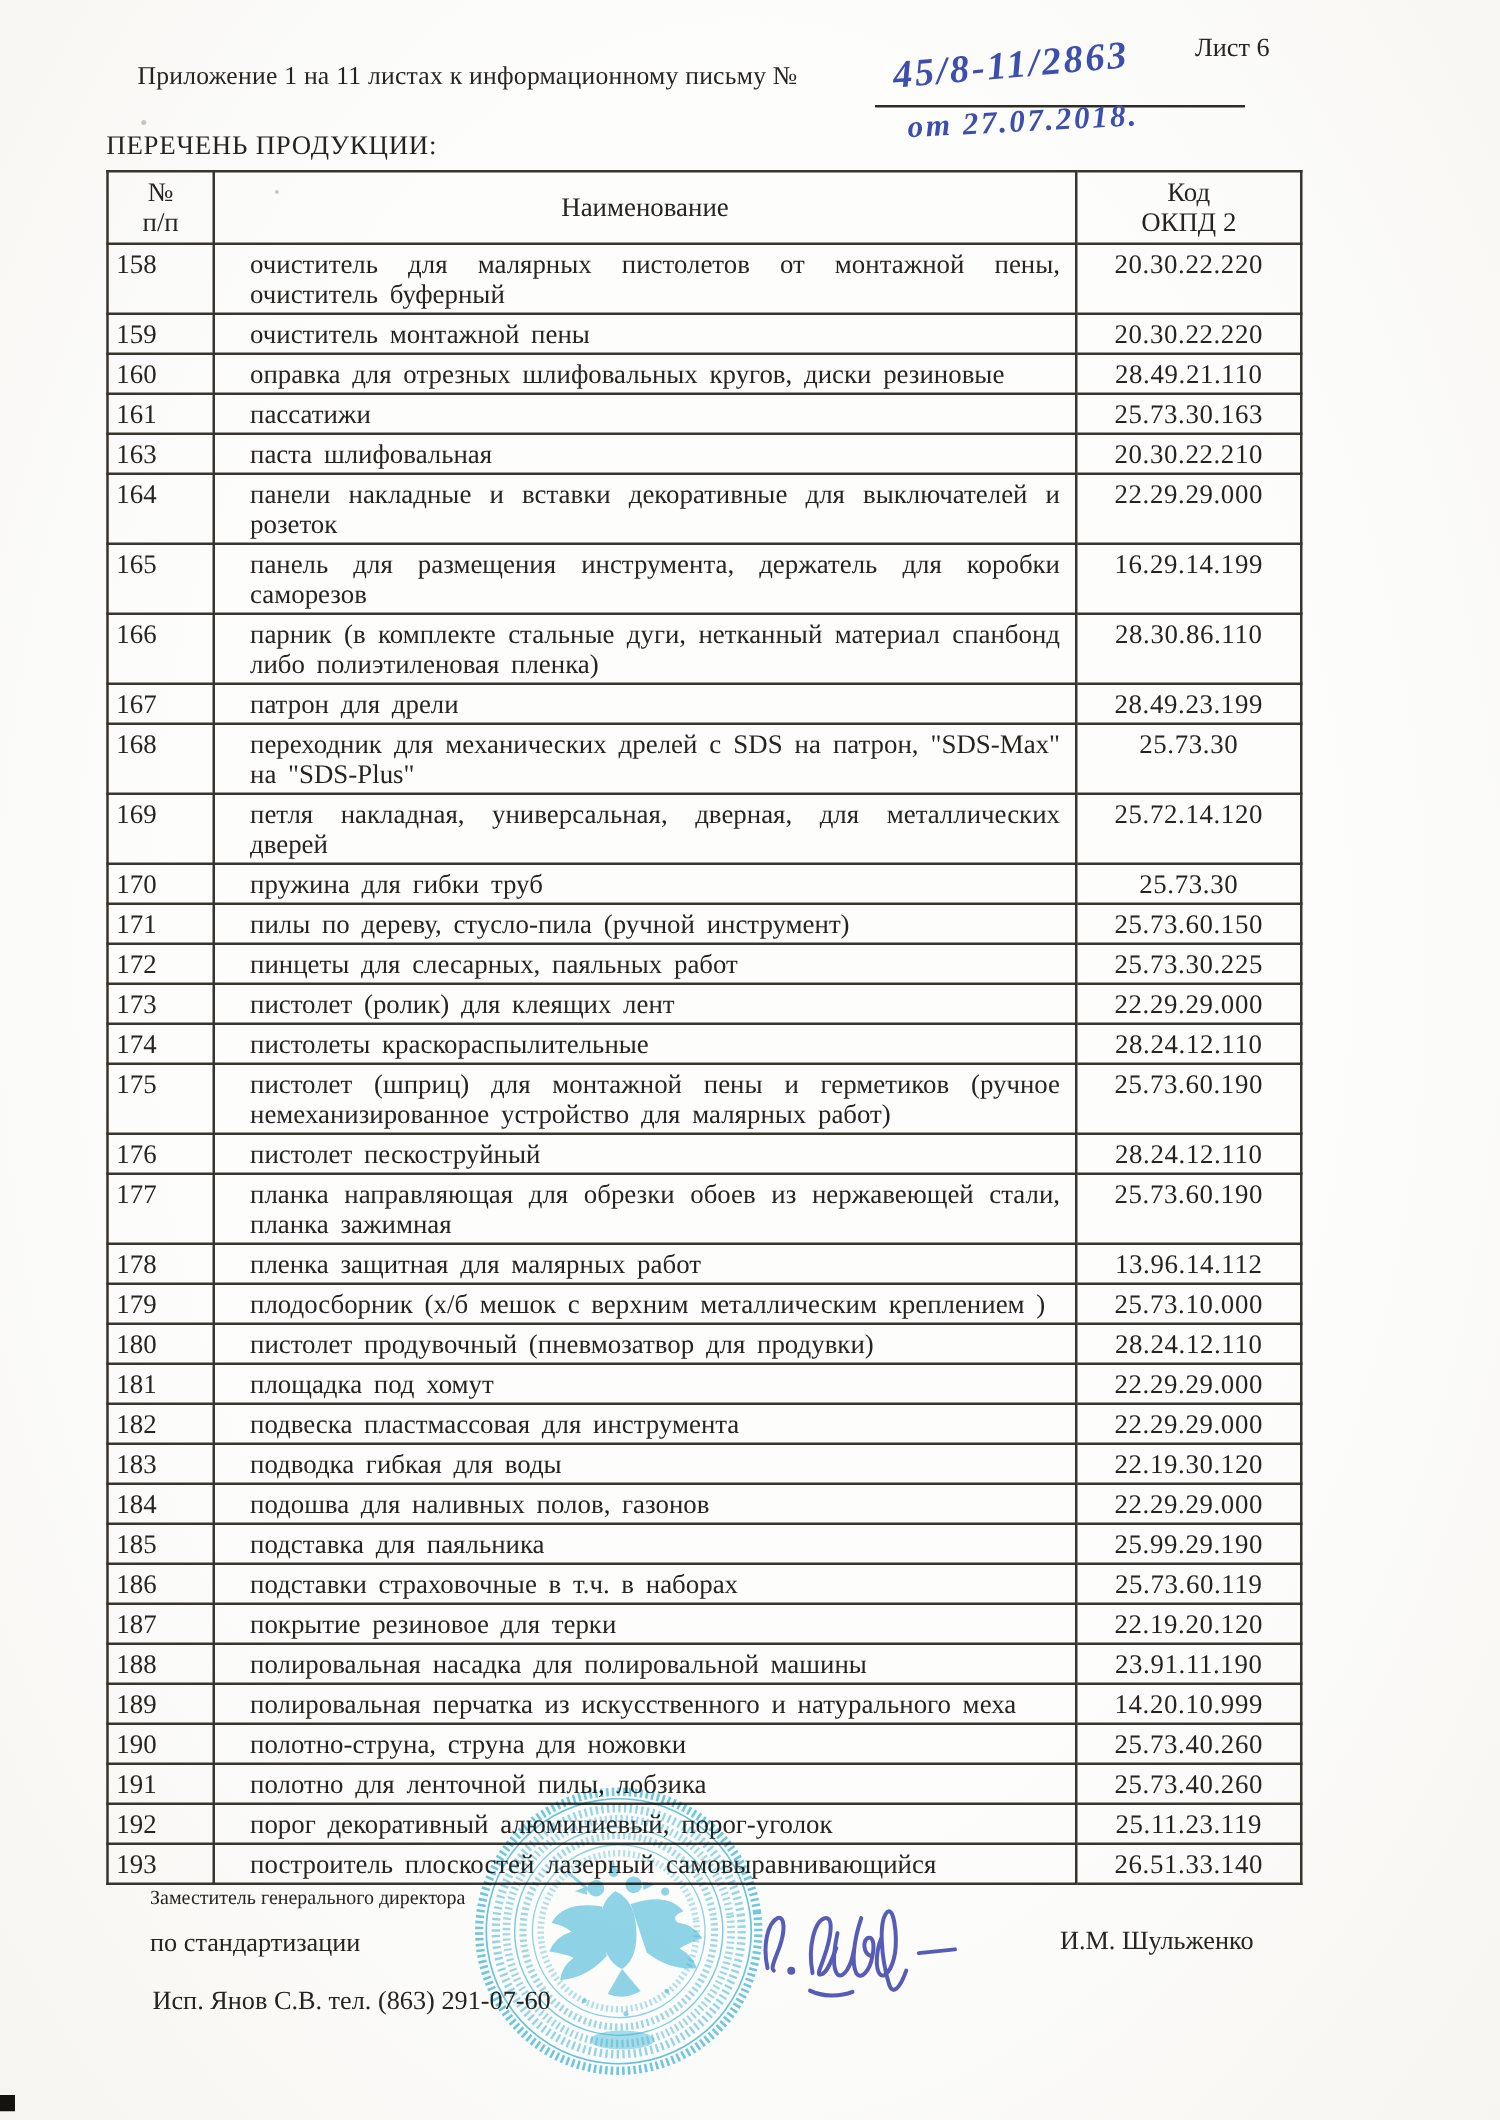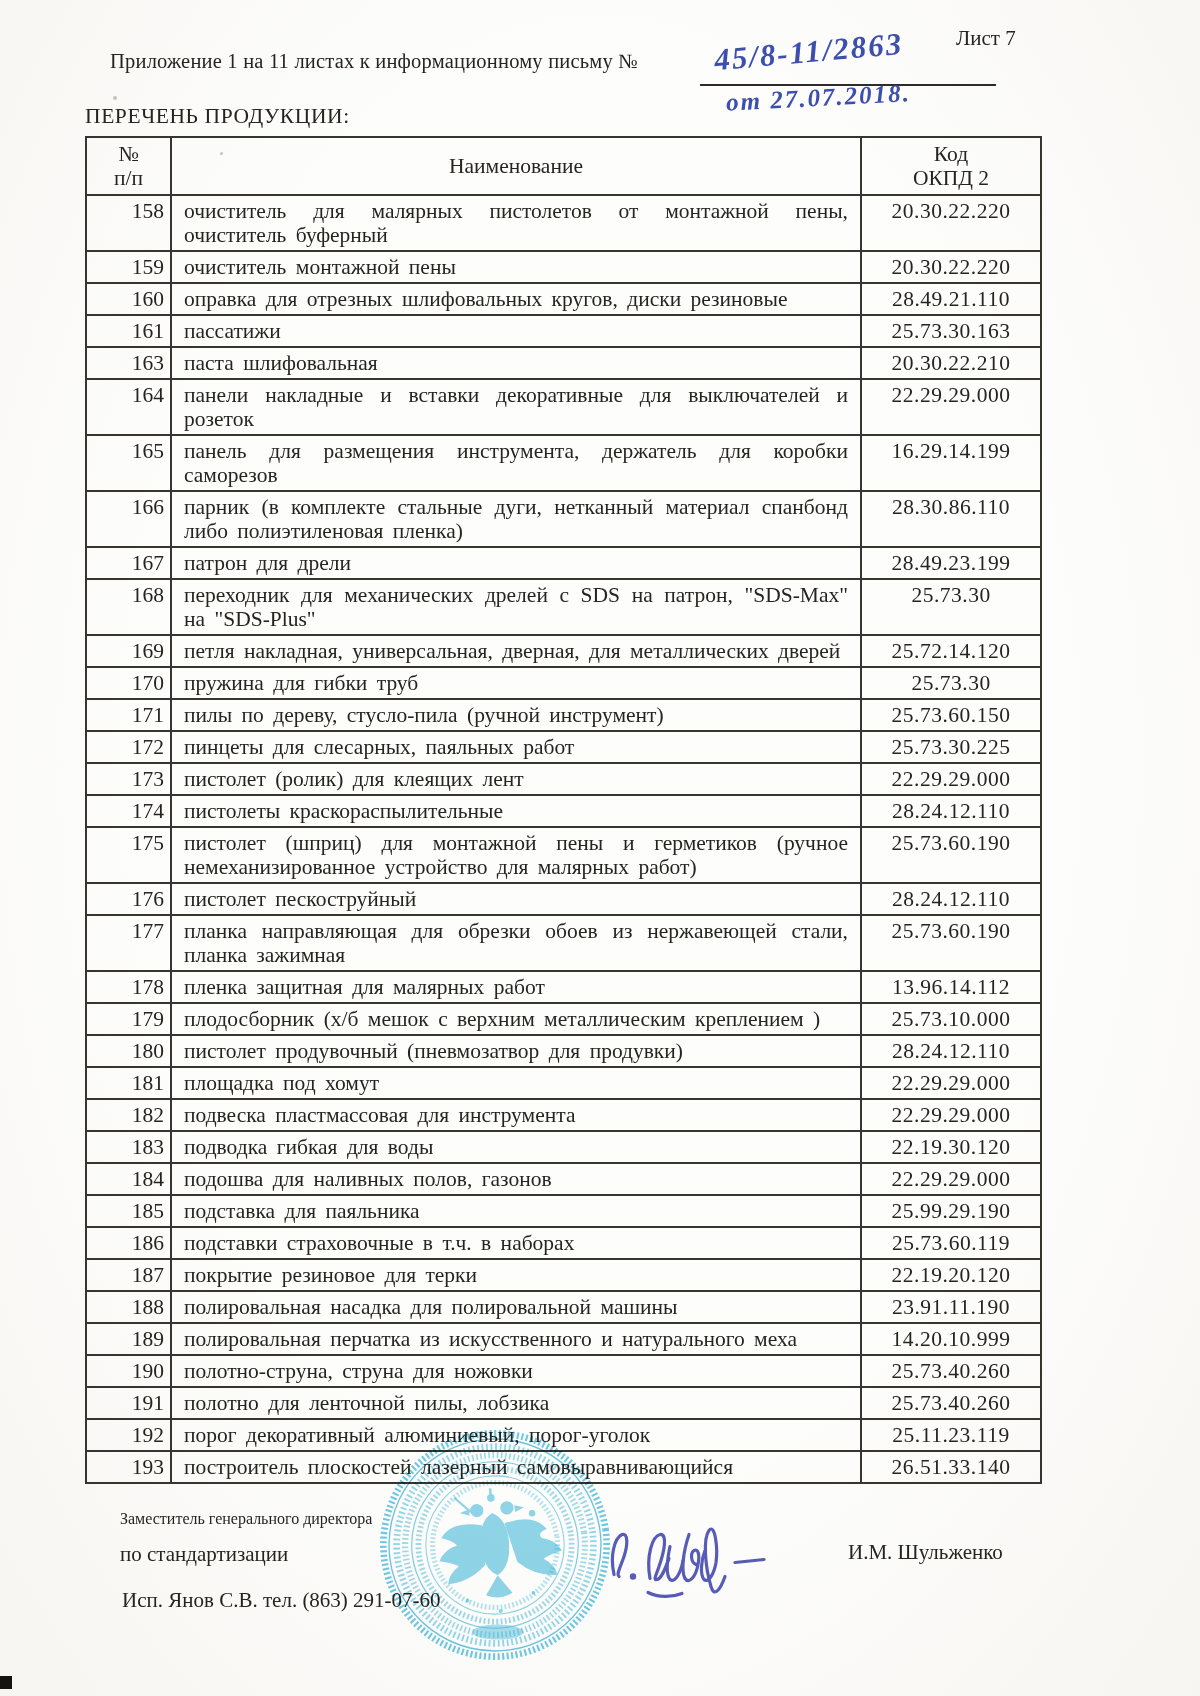--- a/index.html
+++ b/index.html
@@ -28,43 +28,43 @@
   }
   .product-table col.c-num{width:85px;}
   .product-table col.c-name{width:690px;}
   .product-table col.c-code{width:180px;}
   .product-table th,.product-table td{
     border:2px solid var(--line,#38342e);
     vertical-align:top;padding:3px 6px;
   }
   .product-table th{font-weight:normal;text-align:center;padding:4px 4px;}
   th.h-name{vertical-align:middle;}
-  td.cell-num{text-align:right;}
-  td.cell-name{text-align:justify;word-spacing:4px;padding-left:12px;padding-right:12px;}
+  td.cell-num{text-align:left;}
+  td.cell-name{text-align:justify;word-spacing:4px;padding-left:28px;padding-right:12px;}
   td.cell-code{text-align:center;letter-spacing:.5px;font-family:Liberation Serif, serif;}
 
   
   .signer-line1{left:120px;top:1510px;font-size:16px;}
   .signer-line2{left:120px;top:1542px;font-size:21px;}
   .signer-name{left:848px;top:1540px;font-size:21px;}
   .executor-line{left:122px;top:1588px;font-size:21px;}
 
   .stamp-wrap{left:372px;top:1422px;width:246px;height:246px;mix-blend-mode:multiply;opacity:.92;}
   .signature-wrap{left:598px;top:1502px;width:250px;height:110px;mix-blend-mode:multiply;}
 
   
   .speck{background:#c7c3b9;border-radius:50%;}
   .speck-a{left:113px;top:96px;width:4px;height:4px;}
   .speck-b{left:220px;top:152px;width:3px;height:3px;}
   .corner-mark{left:0;top:1676px;width:12px;height:13px;background:#15130f;}
 </style>
 </head>
 <body>
 
-<div class="abs sheet-label">Лист 7</div>
+<div class="abs sheet-label">Лист 6</div>
 <div class="abs appendix-line">Приложение 1 на 11 листах к информационному письму №</div>
 <div class="abs letter-underline"></div>
 <div class="abs hw hw-number">45/8-11/2863</div>
 <div class="abs hw hw-date">от 27.07.2018.</div>
 <div class="abs page-title">ПЕРЕЧЕНЬ ПРОДУКЦИИ:</div>
 
 <table class="product-table">
   <colgroup>
       <col class="c-num">
       <col class="c-name">

